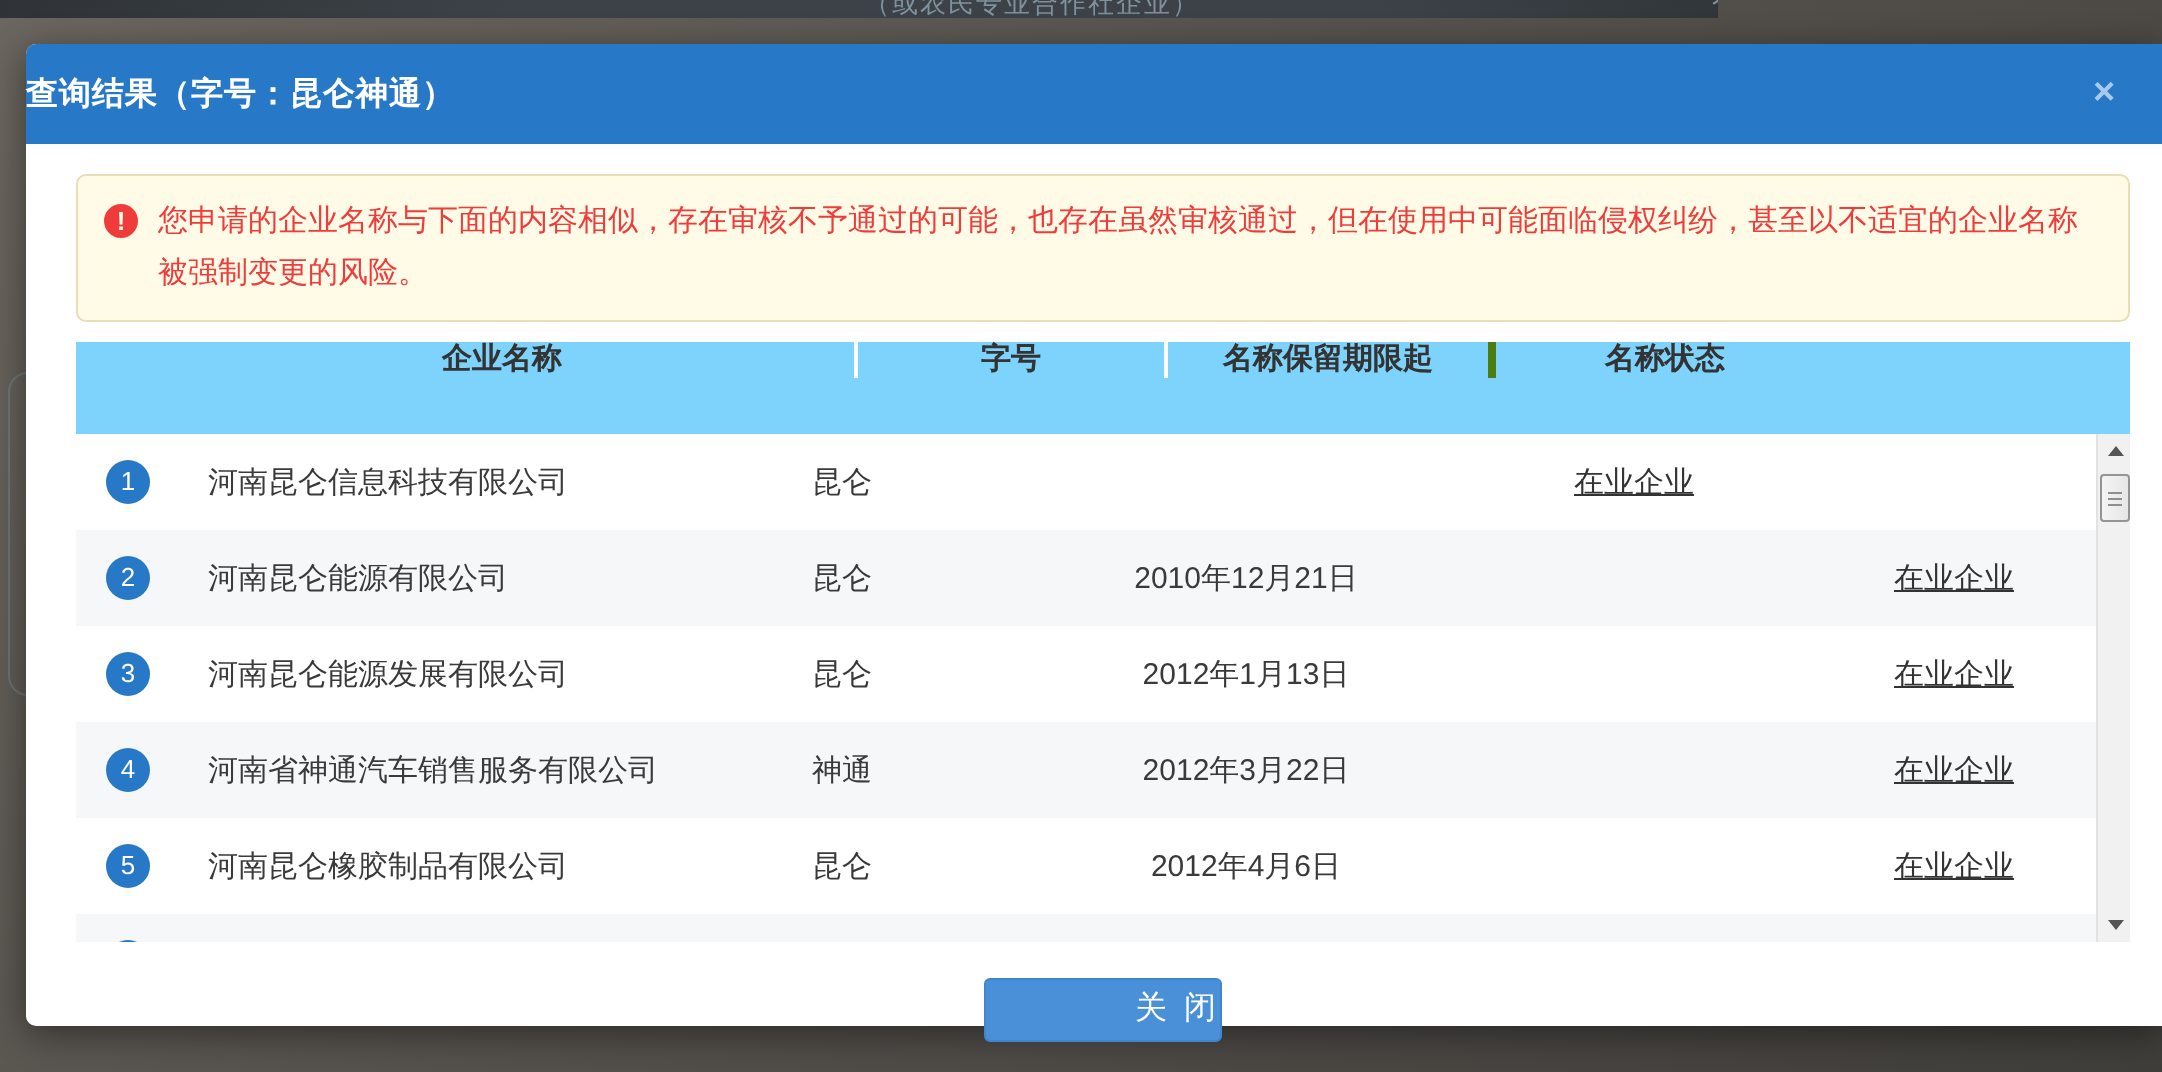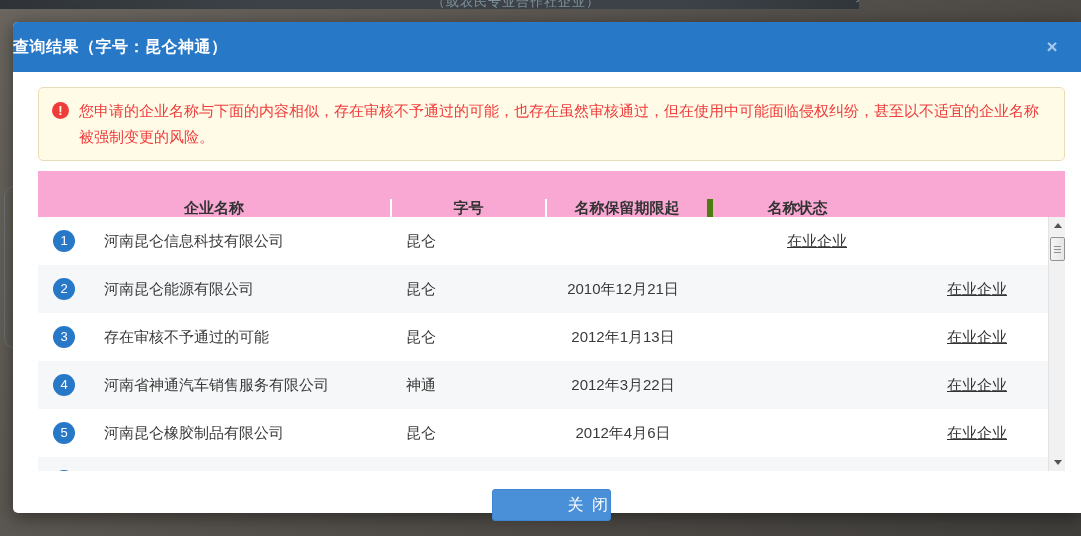--- a/index.html
+++ b/index.html
@@ -43,28 +43,28 @@
     padding:10px 14px 10px 40px;position:relative;
     color:#f03b3b;font-size:15px;line-height:26px;min-height:36px;
   }
   .warn-icon{
     position:absolute;left:13px;top:14px;width:17px;height:17px;border-radius:50%;
     background:#f03b3b;color:#fffbe6;font-weight:bold;font-size:13px;
     text-align:center;line-height:17px;
   }
   
   .table-wrap{margin-top:10px;width:1027px;}
-  .thead{display:flex;background:#f9a8d4;height:46px;align-items:flex-end;
-    font-size:15px;font-weight:bold;color:#333;}
+  .thead{display:flex;background:#7dd3fc;height:46px;align-items:flex-start;
+    font-size:15px;font-weight:bold;color:#333;padding-left:37px;}
   .th{text-align:center;height:18px;line-height:18px;}
   .th.c1{width:352px;}
   .th.c2{width:153px;border-left:2px solid #fff;}
   .th.c3{width:160px;border-left:2px solid #fff;}
   .th.c4{width:171px;border-left:2px solid #fff;}
-  .th.c5{width:169px;border-left:6px solid #4d7c0f;}
+  .th.c5{width:169px;border-left:4px solid #4d7c0f;}
   .tbody-viewport{position:relative;width:1027px;height:254px;overflow:hidden;}
   .rows{width:1010px;}
   .row{display:flex;align-items:center;height:48px;font-size:15px;color:#3a3a3a;background:#ffffff;}
   .row.alt{background:#f6f7f8;}
   .cell{overflow:hidden;white-space:nowrap;}
   .cell.badge-c{width:52px;display:flex;justify-content:center;}
   .badge{width:22px;height:22px;border-radius:50%;background:#2878c8;color:#fff;
     font-size:13px;text-align:center;line-height:22px;}
   .cell.name-c{width:300px;padding-left:14px;box-sizing:border-box;}
   .cell.trade-c{width:153px;padding-left:16px;box-sizing:border-box;}
@@ -146,21 +146,21 @@
               <div class="cell name-c">河南昆仑能源有限公司</div>
               <div class="cell trade-c">昆仑</div>
               <div class="cell start-c">2010年12月21日</div>
               <div class="cell end-c"></div>
               <div class="cell status-c"><span class="status-link">在业企业</span></div>
             </div>
             <div class="row">
               <div class="cell badge-c">
                 <span class="badge">3</span>
               </div>
-              <div class="cell name-c">存在审核不予通过的可能</div>
+              <div class="cell name-c">河南昆仑能源发展有限公司</div>
               <div class="cell trade-c">昆仑</div>
               <div class="cell start-c">2012年1月13日</div>
               <div class="cell end-c"></div>
               <div class="cell status-c"><span class="status-link">在业企业</span></div>
             </div>
             <div class="row alt">
               <div class="cell badge-c">
                 <span class="badge">4</span>
               </div>
               <div class="cell name-c">河南省神通汽车销售服务有限公司</div>

